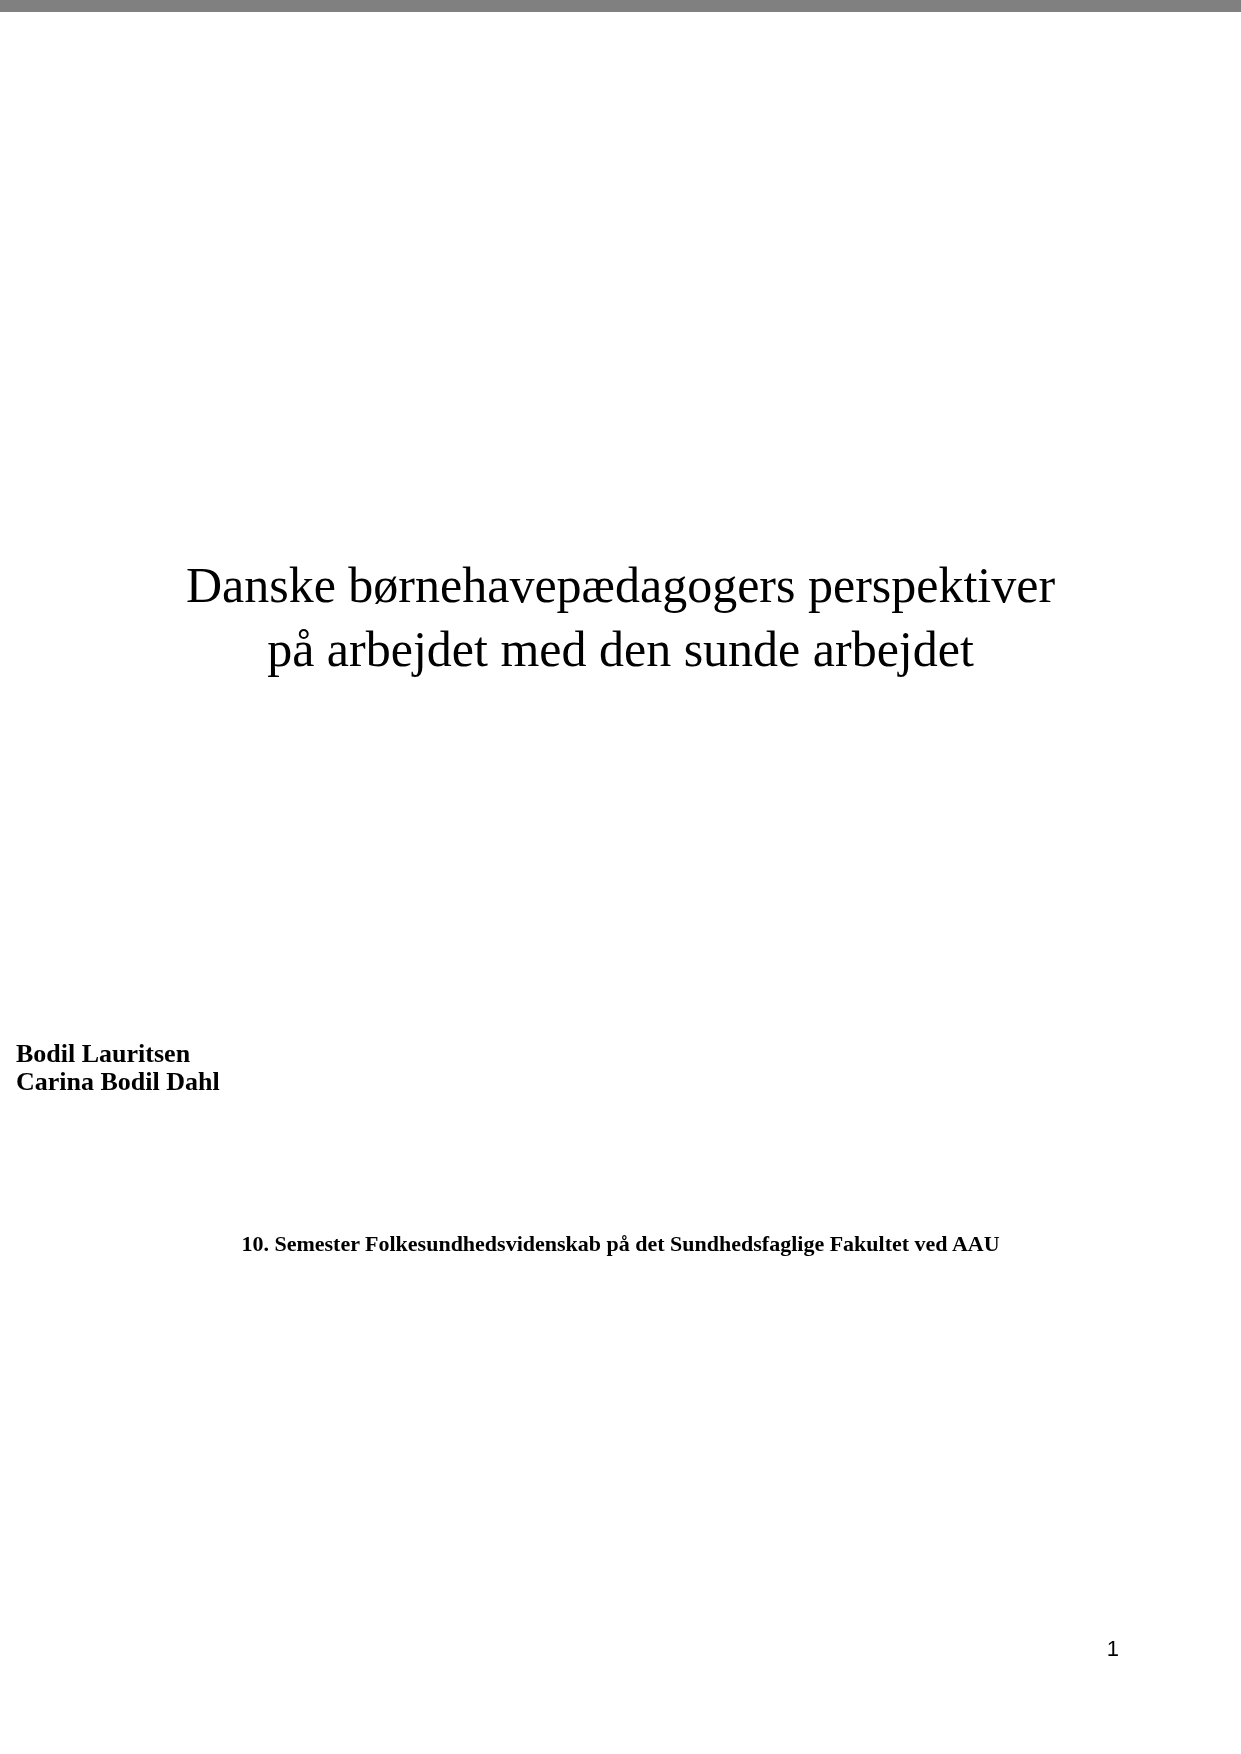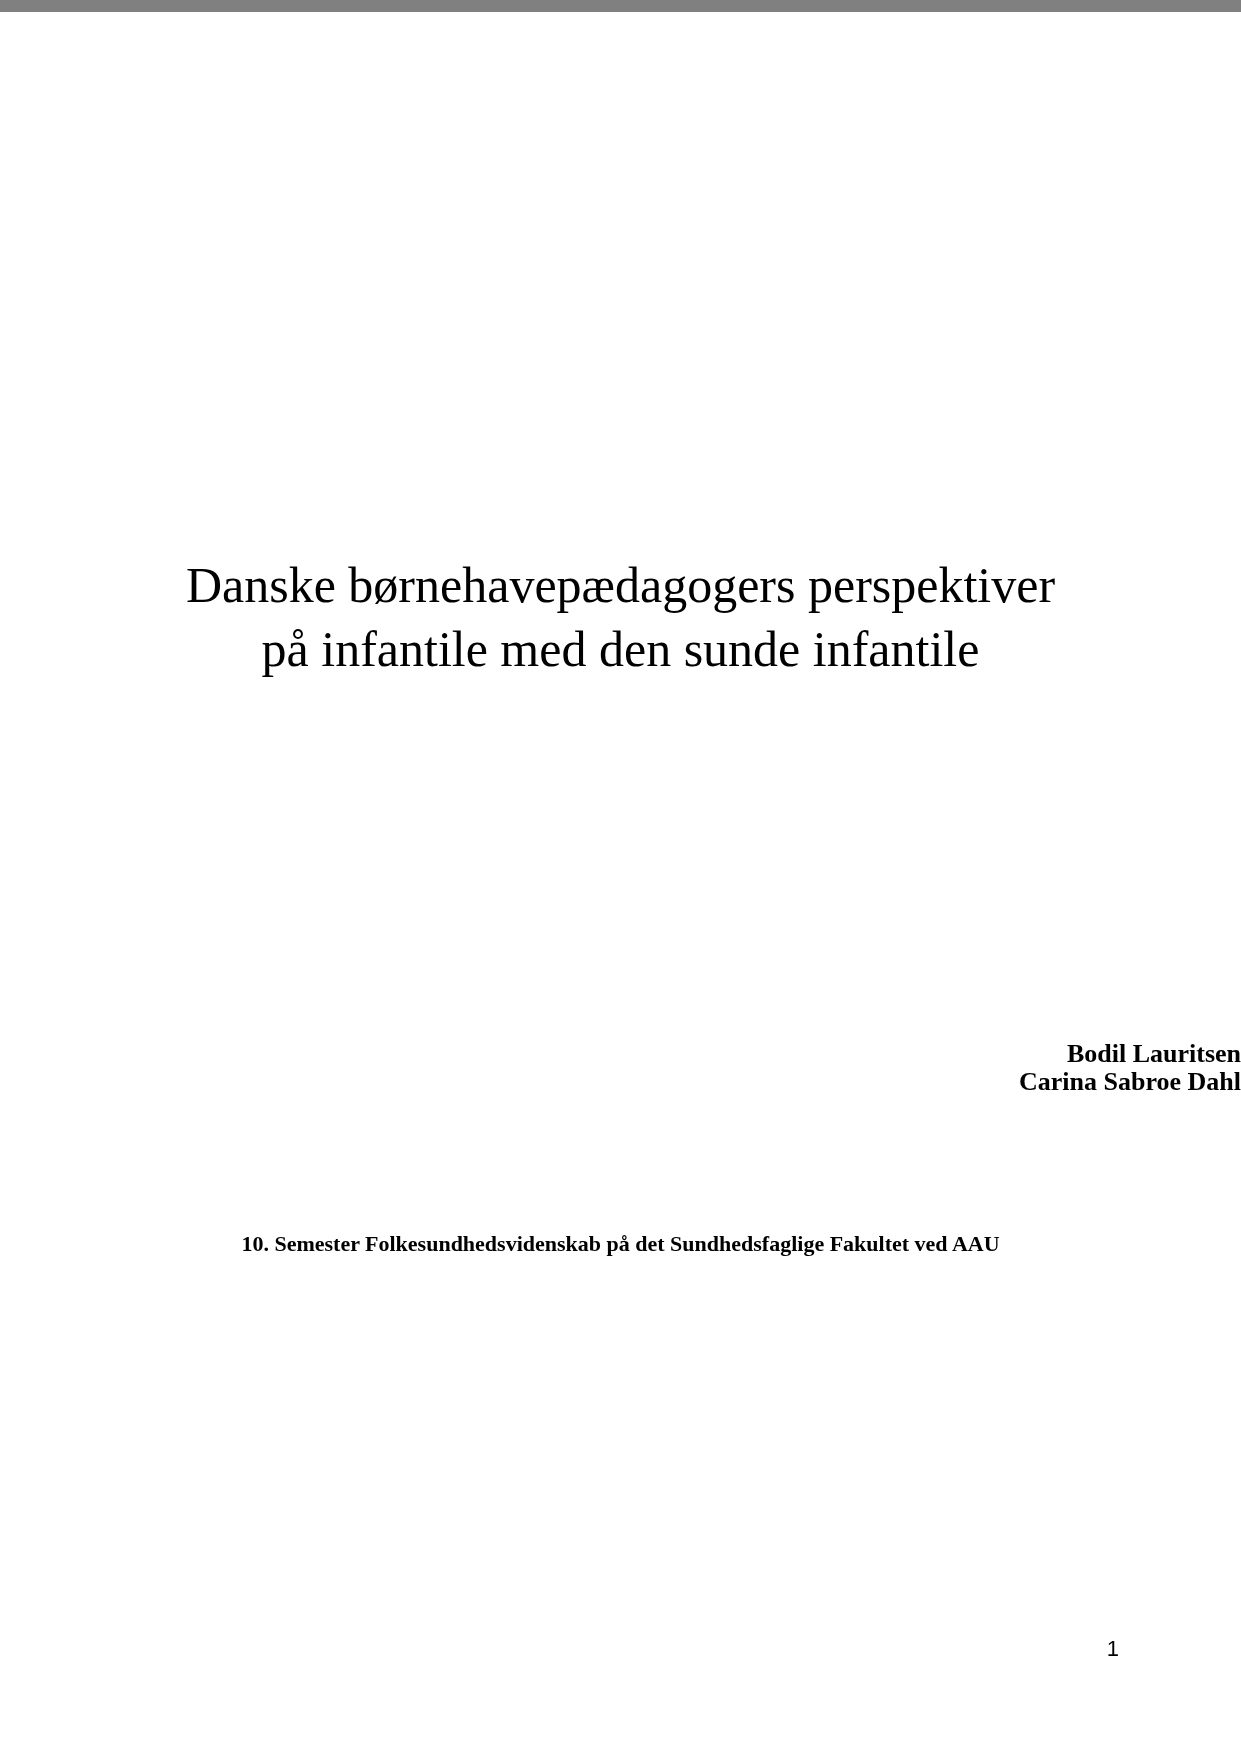--- a/index.html
+++ b/index.html
@@ -38,23 +38,23 @@
     right: 0;
     margin: 0;
     text-align: center;
     font-weight: 700;
     font-size: 26px;
     line-height: 28px;
   }
   .authors {
     position: absolute;
     top: 1028px;
-    left: 0;
+    left: 16px;
     right: 0;
-    text-align: right;
+    text-align: left;
     font-weight: 700;
     font-size: 26px;
     line-height: 28px;
   }
   .affiliation {
     position: absolute;
     top: 1218px;
     left: 0;
     right: 0;
     margin: 0;
@@ -73,26 +73,26 @@
     font-weight: 400;
   }
 </style>
 </head>
 <body>
 
 <div class="page">
 
   <h1 class="doc-title">
     <span class="line">Danske børnehavepædagogers perspektiver</span>
-    <span class="line">på infantile med den sunde infantile</span>
+    <span class="line">på arbejdet med den sunde arbejdet</span>
   </h1>
 
 
   <div class="authors">
     <div>Bodil Lauritsen</div>
-    <div>Carina Sabroe Dahl</div>
+    <div>Carina Bodil Dahl</div>
   </div>
 
   <p class="affiliation">10. Semester Folkesundhedsvidenskab på det Sundhedsfaglige Fakultet ved AAU</p>
 
   <span class="page-number">1</span>
 
 </div>
 
 </body></html>

